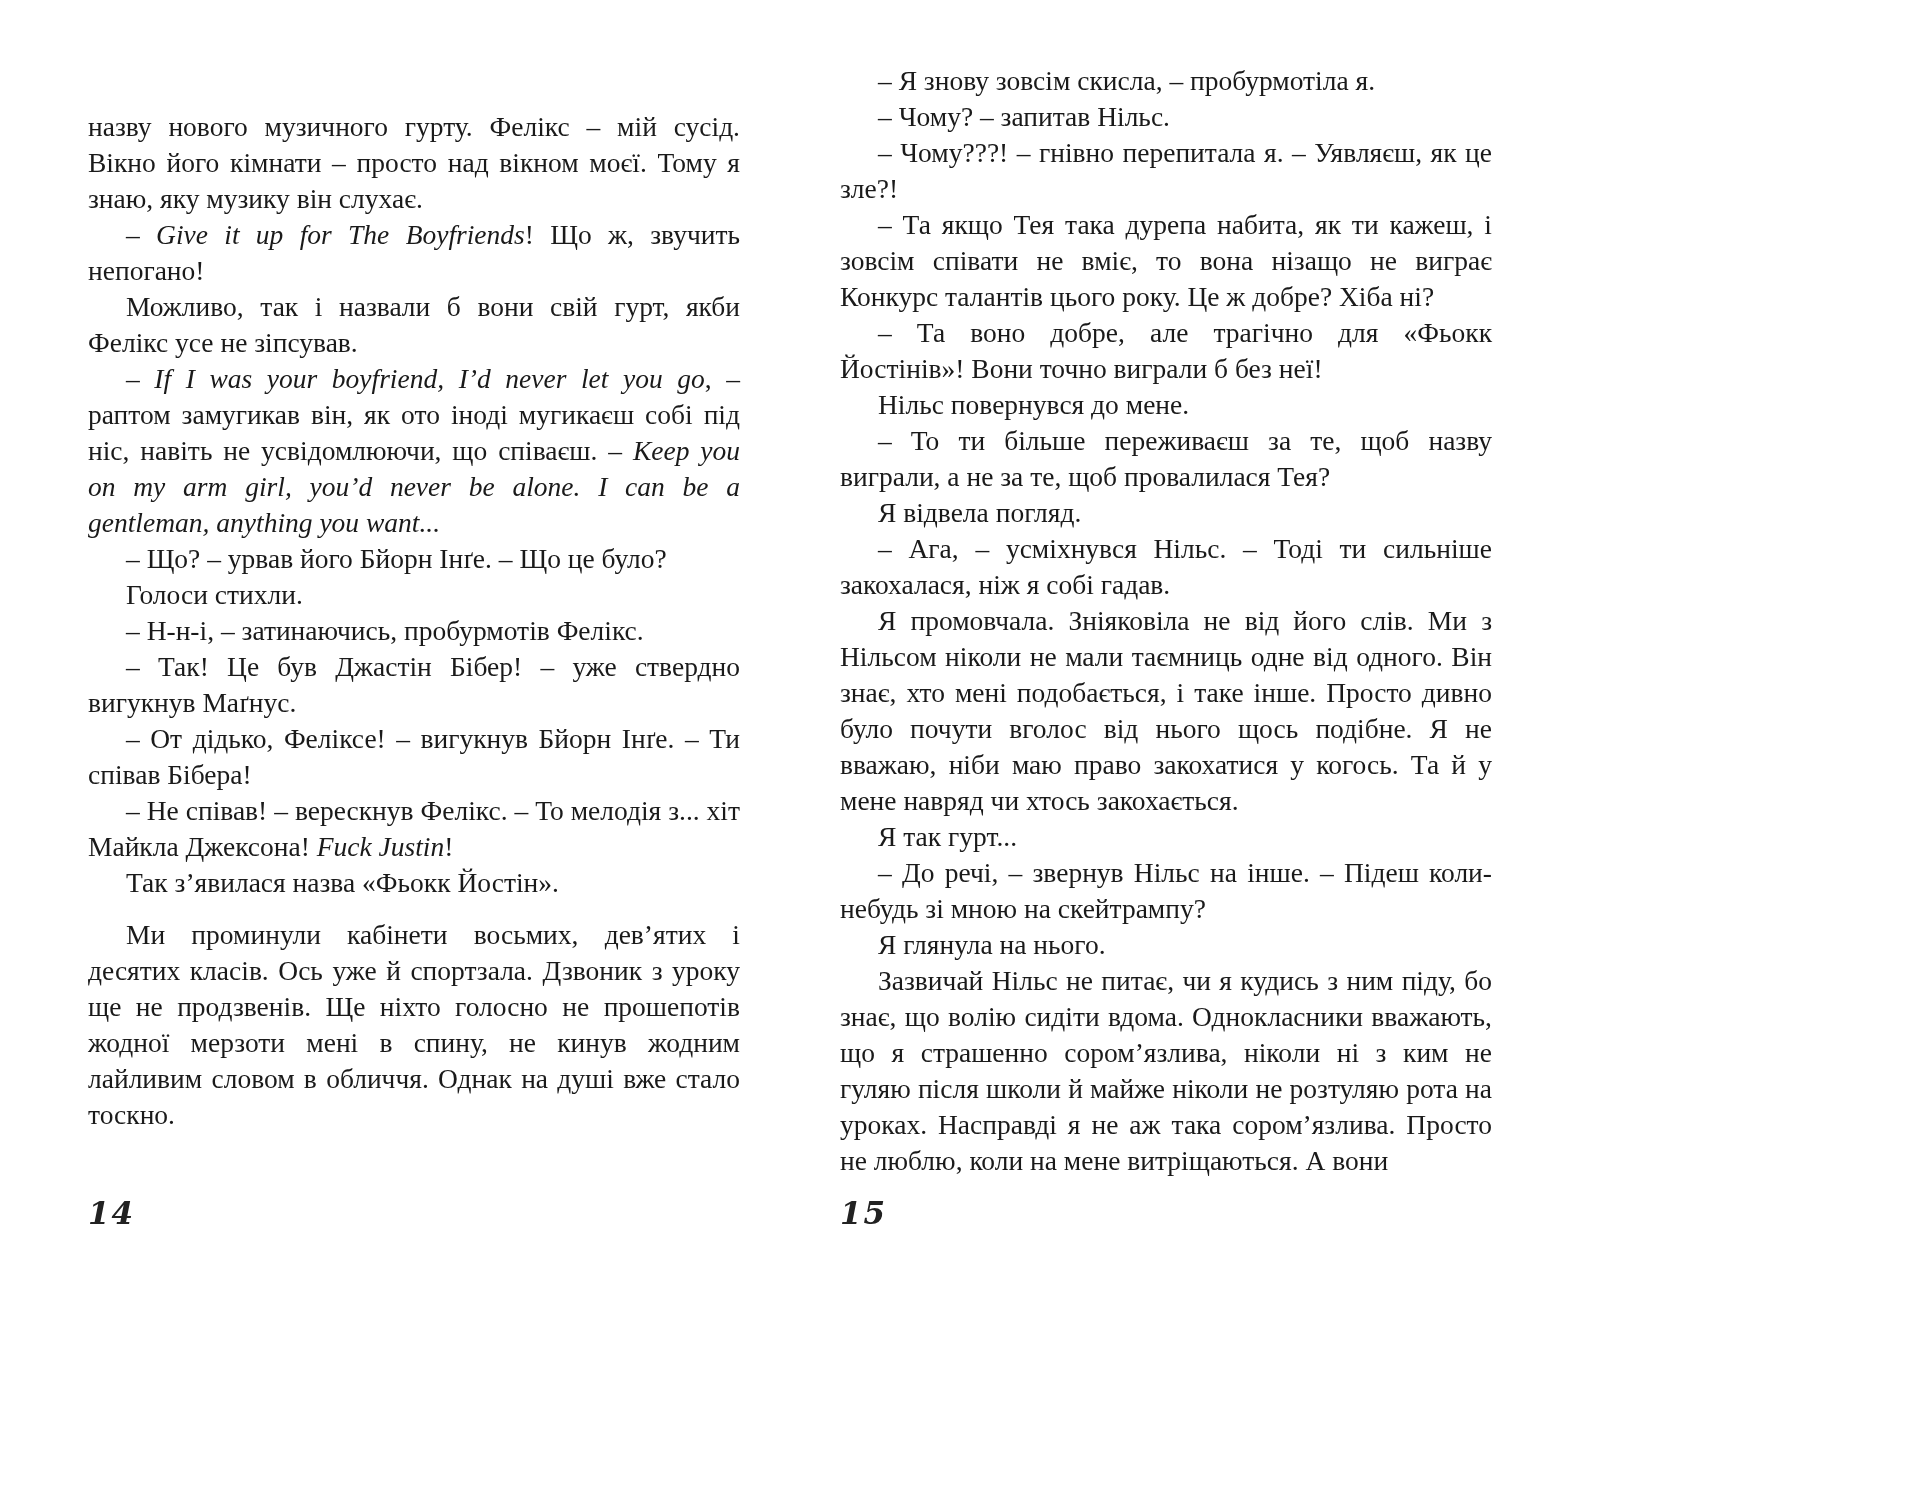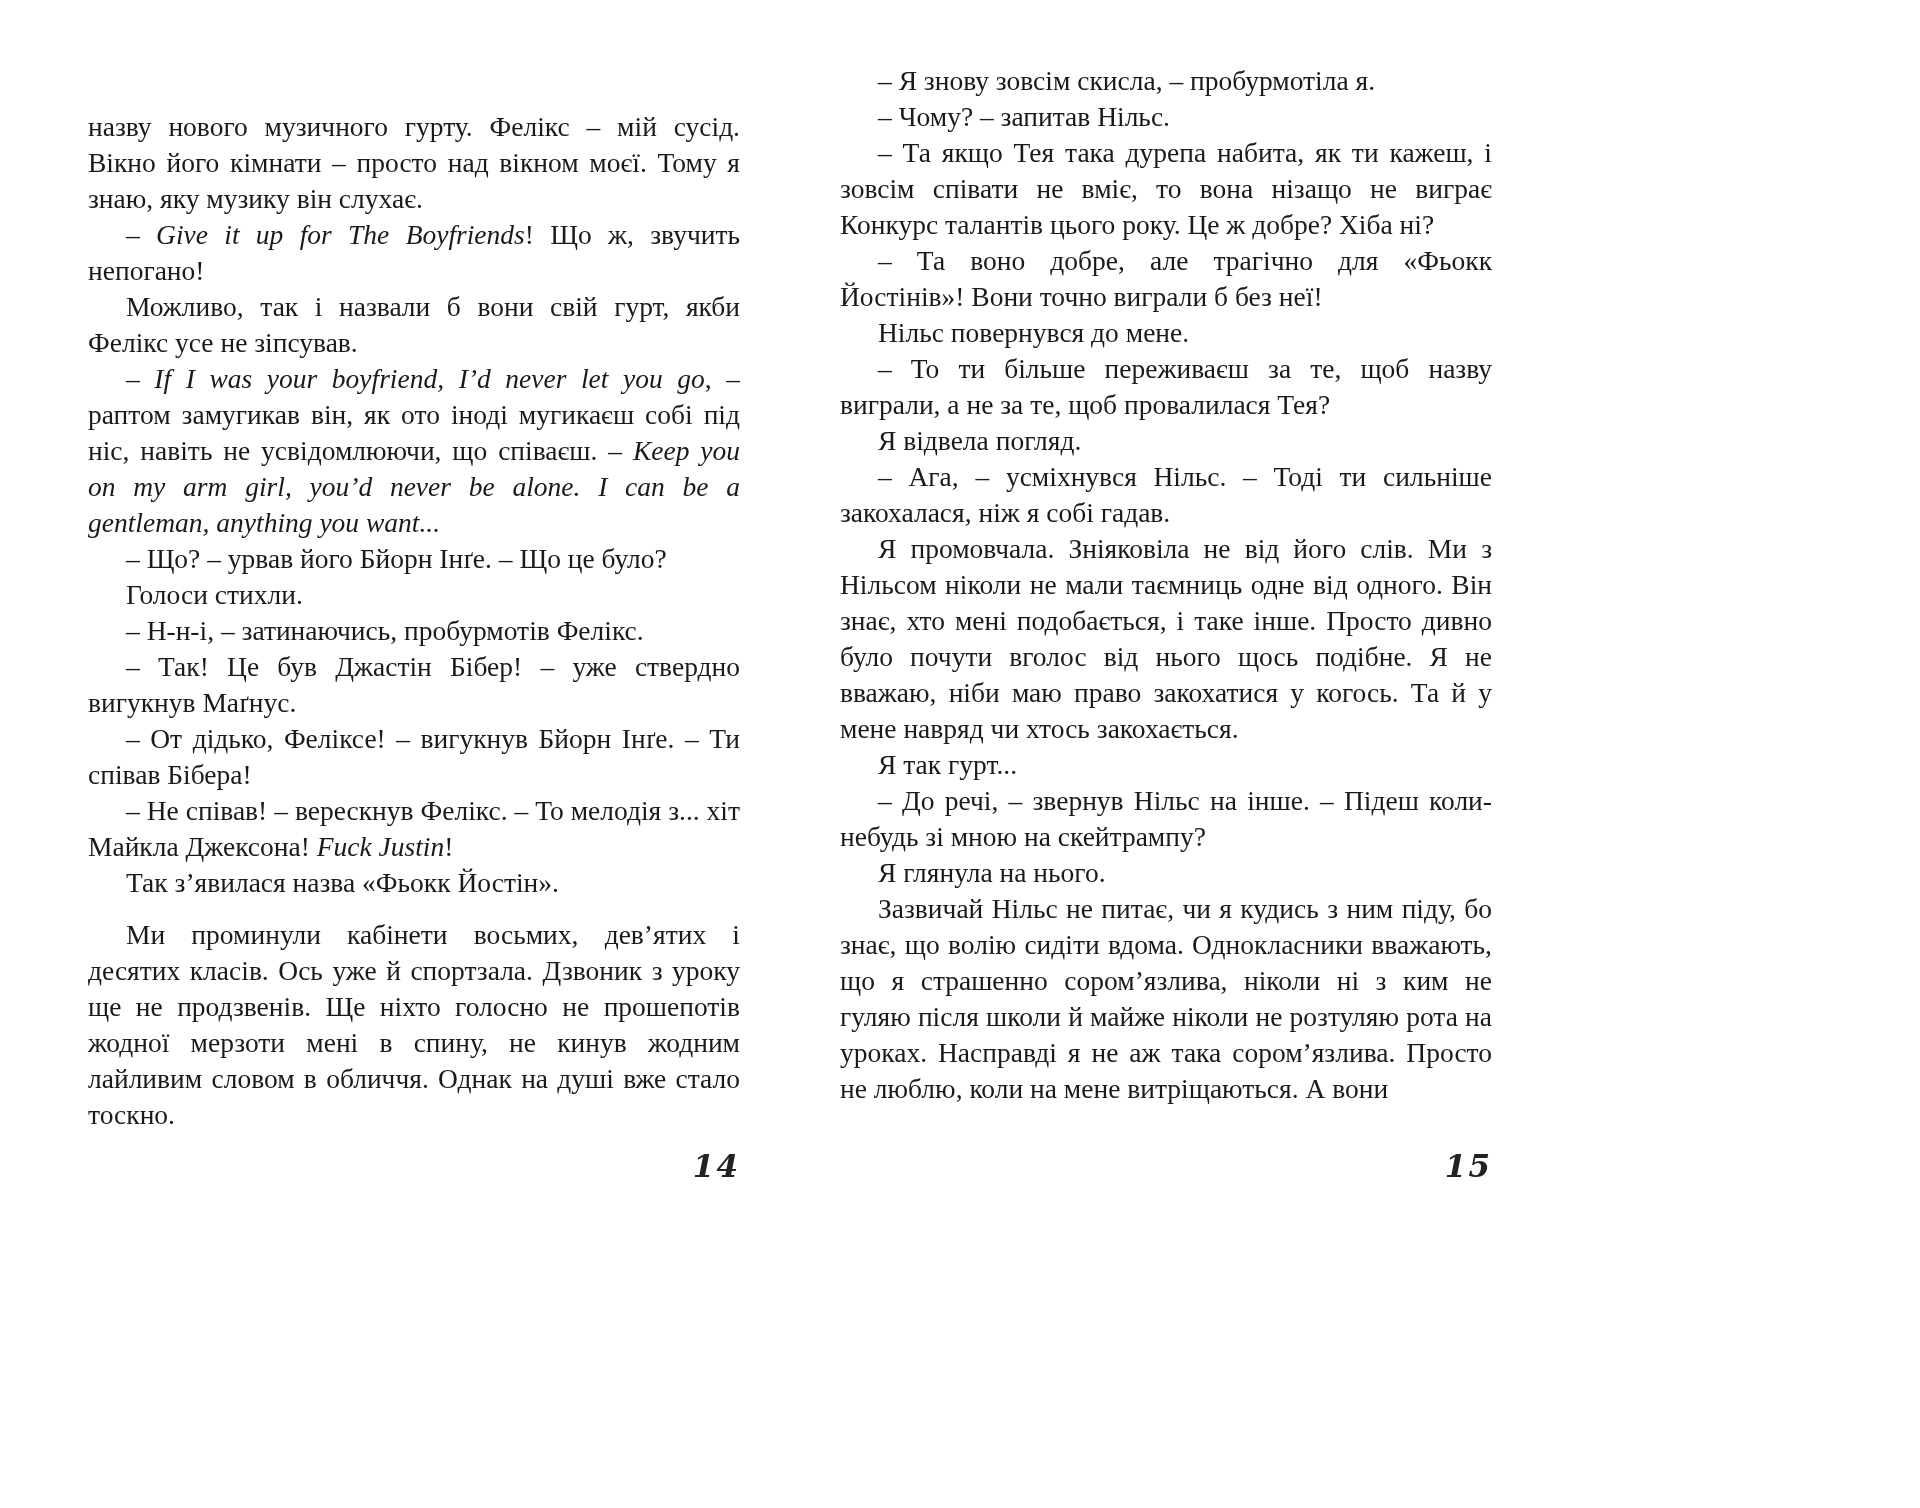--- a/index.html
+++ b/index.html
@@ -37,24 +37,24 @@
     margin-top: 46px;
   }
   .page-text p.para.space-before {
     margin-top: 16px;
   }
   .page-text i {
     font-style: italic;
   }
   .page-number {
     position: absolute;
-    top: 1085px;
+    top: 1132px;
     left: 0;
     width: 100%;
-    text-align: right;
+    text-align: left;
     font-family: "DejaVu Serif", serif;
     font-style: italic;
     font-weight: bold;
     font-size: 31px;
     color: #222222;
     letter-spacing: 2px;
   }
 </style>
 </head>
 <body>
@@ -76,20 +76,21 @@
         <p class="para"><span>Так з’явилася назва «Фьокк Йостін».</span></p>
         <p class="para space-before"><span>Ми проминули кабінети восьмих, дев’ятих і десятих класів. Ось уже й спортзала. Дзвоник з уроку ще не продзвенів. Ще ніхто голосно не прошепотів жодної мерзоти мені в спину, не кинув жодним лайливим словом в обличчя. Однак на душі вже стало тоскно.</span></p>
       </div>
     <div class="page-number">14</div>
   </div>
 
   <div class="page">
     <div class="page-text">
         <p class="para"><span>– Я знову зовсім скисла, – пробурмотіла я.</span></p>
         <p class="para"><span>– Чому? – запитав Нільс.</span></p>
+        <p class="para"><span>– Чому???! – гнівно перепитала я. – Уявляєш, як це зле?!</span></p>
         <p class="para"><span>– Та якщо Тея така дурепа набита, як ти кажеш, і зовсім співати не вміє, то вона нізащо не виграє Конкурс талантів цього року. Це ж добре? Хіба ні?</span></p>
         <p class="para"><span>– Та воно добре, але трагічно для «Фьокк Йостінів»! Вони точно виграли б без неї!</span></p>
         <p class="para"><span>Нільс повернувся до мене.</span></p>
         <p class="para"><span>– То ти більше переживаєш за те, щоб назву виграли, а не за те, щоб провалилася Тея?</span></p>
         <p class="para"><span>Я відвела погляд.</span></p>
         <p class="para"><span>– Ага, – усміхнувся Нільс. – Тоді ти сильніше закохалася, ніж я собі гадав.</span></p>
         <p class="para"><span>Я промовчала. Зніяковіла не від його слів. Ми з Нільсом ніколи не мали таємниць одне від одного. Він знає, хто мені подобається, і таке інше. Просто дивно було почути вголос від нього щось подібне. Я не вважаю, ніби маю право закохатися у когось. Та й у мене навряд чи хтось закохається.</span></p>
         <p class="para"><span>Я так гурт...</span></p>
         <p class="para"><span>– До речі, – звернув Нільс на інше. – Підеш коли-небудь зі мною на скейтрампу?</span></p>
         <p class="para"><span>Я глянула на нього.</span></p>

